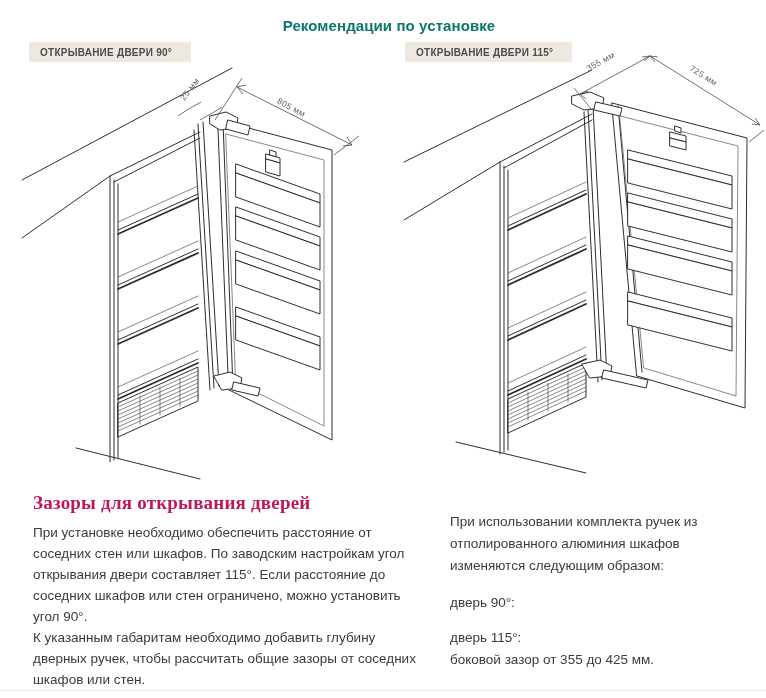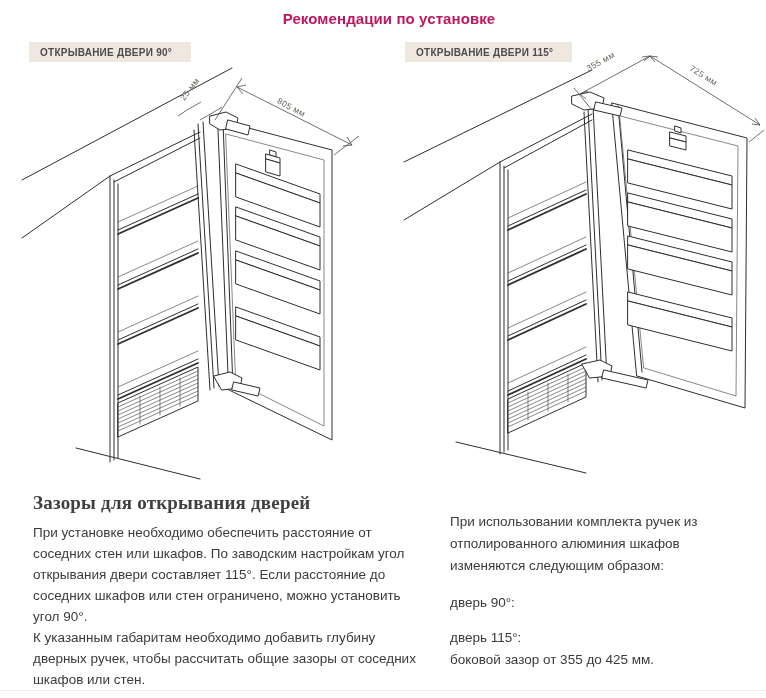--- a/index.html
+++ b/index.html
@@ -1,22 +1,22 @@
 <!DOCTYPE html>
 <html><head>
 <meta charset="utf-8">
 <style>
   html,body { margin:0; padding:0; background:#ffffff; }
   .page {
     position:relative; width:766px; height:698px; background:#ffffff;
     font-family:"Liberation Sans", sans-serif; overflow:hidden;
   }
   .page-title {
-    position:absolute; top:5px; left:12px; right:0; margin:5px;
-    text-align:center; font-size:15px; font-weight:bold; color:#be185d;
+    position:absolute; top:5px; left:12px; right:0; margin:12px;
+    text-align:center; font-size:15px; font-weight:bold; color:#0f766e;
     letter-spacing:.1px;
   }
   .badge {
     position:absolute; background:#efe8e0; color:#4c4c4c;
     font-size:10px; font-weight:bold; letter-spacing:.25px;
     padding:5px 19px 4px 11px; white-space:nowrap;
   }
   .badge-90  { left:29px;  top:42px; }
   .badge-115 { left:405px; top:42px; }
   svg.diagram { position:absolute; display:block; }
@@ -27,21 +27,21 @@
   .thin  { stroke-width:.7; stroke:#555555; }
   .dim   { stroke:#4f4a45; stroke-width:.8; fill:none; }
   .dim-label { font-family:"Liberation Sans",sans-serif; font-size:8.5px; fill:#6a6158; letter-spacing:.4px; }
   .white { fill:#ffffff; }
   .col-left {
     position:absolute; left:33px; top:492px; width:384px;
     color:#3b3b3b; font-size:13.5px; line-height:21px;
   }
   .col-left h2 {
     margin:0 0 9px 0; font-family:"Liberation Serif", serif;
-    font-size:19px; font-weight:bold; color:#404040; letter-spacing:.2px;
+    font-size:19px; font-weight:bold; color:#be185d; letter-spacing:.2px;
   }
   .col-left p { margin:0; }
   .col-left h3 {
     margin:11px 0 5px 0; font-size:13.5px; font-weight:bold; color:#2c2c2c;
   }
   .col-right {
     position:absolute; left:450px; top:511px; width:296px;
     color:#3b3b3b; font-size:13.5px; line-height:22px;
   }
   .col-right .intro { margin:0 0 15px 0; }

